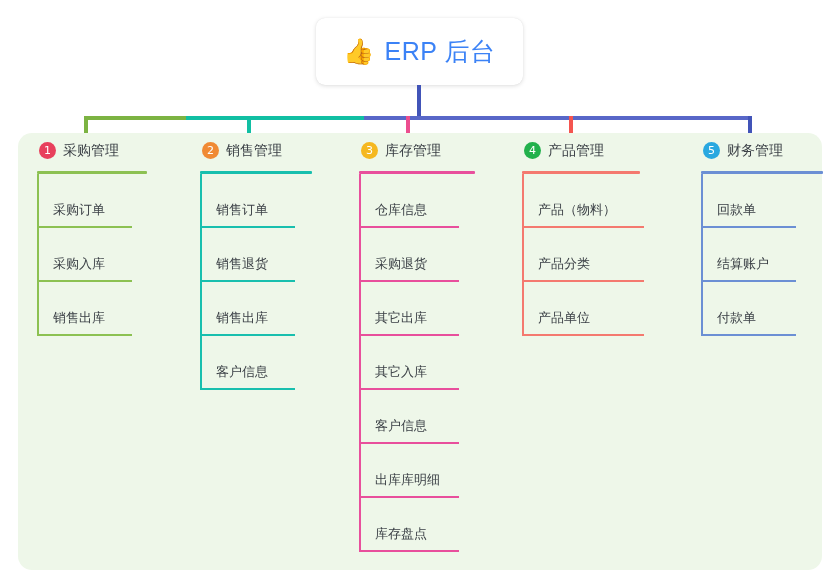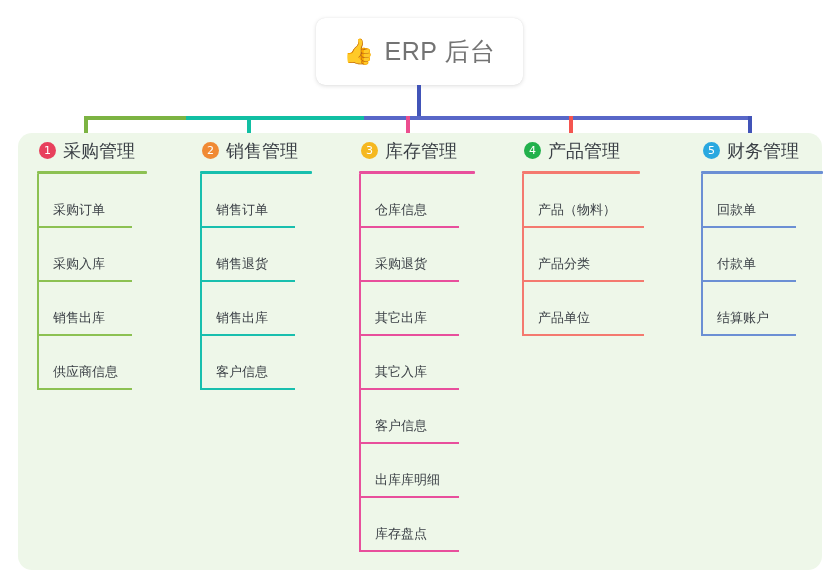--- a/index.html
+++ b/index.html
@@ -41,21 +41,21 @@
     gap: 10px;
   }
   .thumb-icon {
     font-size: 25px;
     line-height: 1;
     color: #f6c544;
     display: block;
   }
   .root-title {
     font-size: 25px;
-    color: #737373;
+    color: #3b82f6;
     letter-spacing: 0.5px;
     white-space: nowrap;
   }
 
   
   .conn {
     position: absolute;
   }
   .stem-root {
     left: 417px;
@@ -119,21 +119,21 @@
     height: 17px;
     border-radius: 50%;
     color: #ffffff;
     font-size: 11px;
     line-height: 17px;
     text-align: center;
     flex: 0 0 auto;
     font-family: "DejaVu Sans", sans-serif;
   }
   .col-title {
-    font-size: 18px;
+    font-size: 14px;
     color: #3b4046;
     white-space: nowrap;
   }
   .col-rule {
     height: 3px;
     border-radius: 1px;
     margin-top: 3px;
   }
 
   
@@ -207,25 +207,20 @@
             <div class="leaf">
               <div class="leaf-line-v" style="background: rgb(140, 193, 82);"></div>
               <div class="leaf-line-h" style="background: rgb(140, 193, 82); width: 95px;"></div>
               <span class="leaf-label">采购入库</span>
             </div>
             <div class="leaf">
               <div class="leaf-line-v" style="background: rgb(140, 193, 82);"></div>
               <div class="leaf-line-h" style="background: rgb(140, 193, 82); width: 95px;"></div>
               <span class="leaf-label">销售出库</span>
             </div>
-            <div class="leaf">
-              <div class="leaf-line-v" style="background: rgb(140, 193, 82);"></div>
-              <div class="leaf-line-h" style="background: rgb(140, 193, 82); width: 95px;"></div>
-              <span class="leaf-label">供应商信息</span>
-            </div>
           </div>
         </div>
         <div class="column col-1">
           <div class="col-head">
             <span class="badge" style="background: rgb(240, 138, 52);">2</span>
             <span class="col-title">销售管理</span>
           </div>
           <div class="col-rule" style="background: rgb(24, 191, 174); width: 112px;"></div>
           <div class="leaves">
             <div class="leaf">
@@ -326,25 +321,25 @@
           <div class="col-rule" style="background: rgb(107, 143, 212); width: 122px;"></div>
           <div class="leaves">
             <div class="leaf">
               <div class="leaf-line-v" style="background: rgb(107, 143, 212);"></div>
               <div class="leaf-line-h" style="background: rgb(107, 143, 212); width: 95px;"></div>
               <span class="leaf-label">回款单</span>
             </div>
             <div class="leaf">
               <div class="leaf-line-v" style="background: rgb(107, 143, 212);"></div>
               <div class="leaf-line-h" style="background: rgb(107, 143, 212); width: 95px;"></div>
-              <span class="leaf-label">付款单</span>
+              <span class="leaf-label">结算账户</span>
             </div>
             <div class="leaf">
               <div class="leaf-line-v" style="background: rgb(107, 143, 212);"></div>
               <div class="leaf-line-h" style="background: rgb(107, 143, 212); width: 95px;"></div>
-              <span class="leaf-label">结算账户</span>
+              <span class="leaf-label">付款单</span>
             </div>
           </div>
         </div>
       </div>
   </div>
 
 </div>
 
 </body></html>

